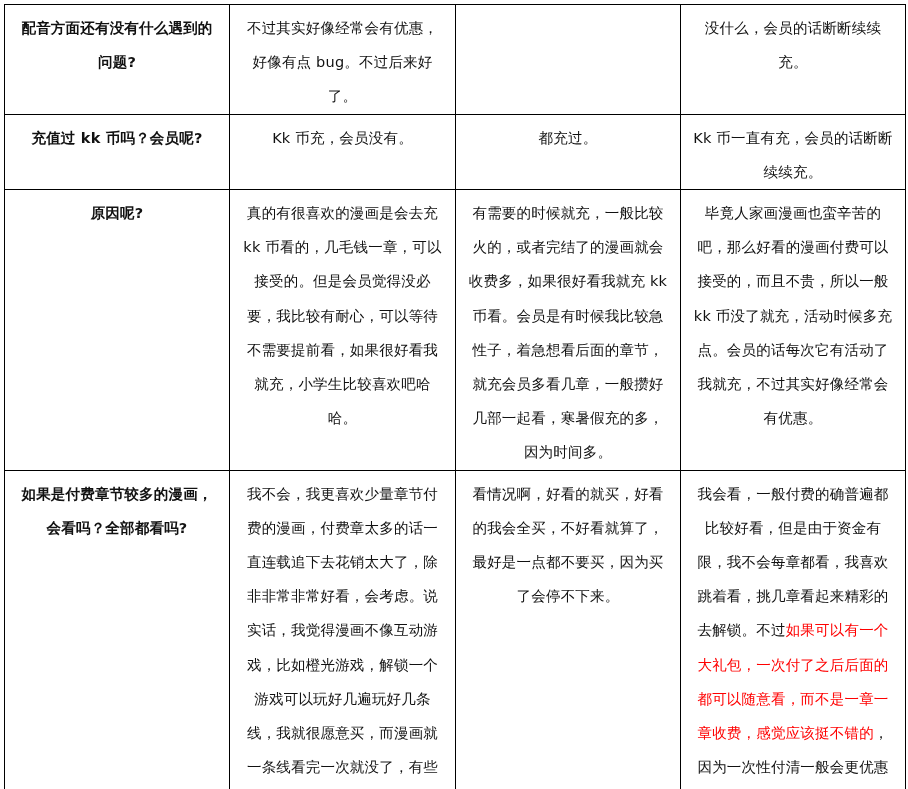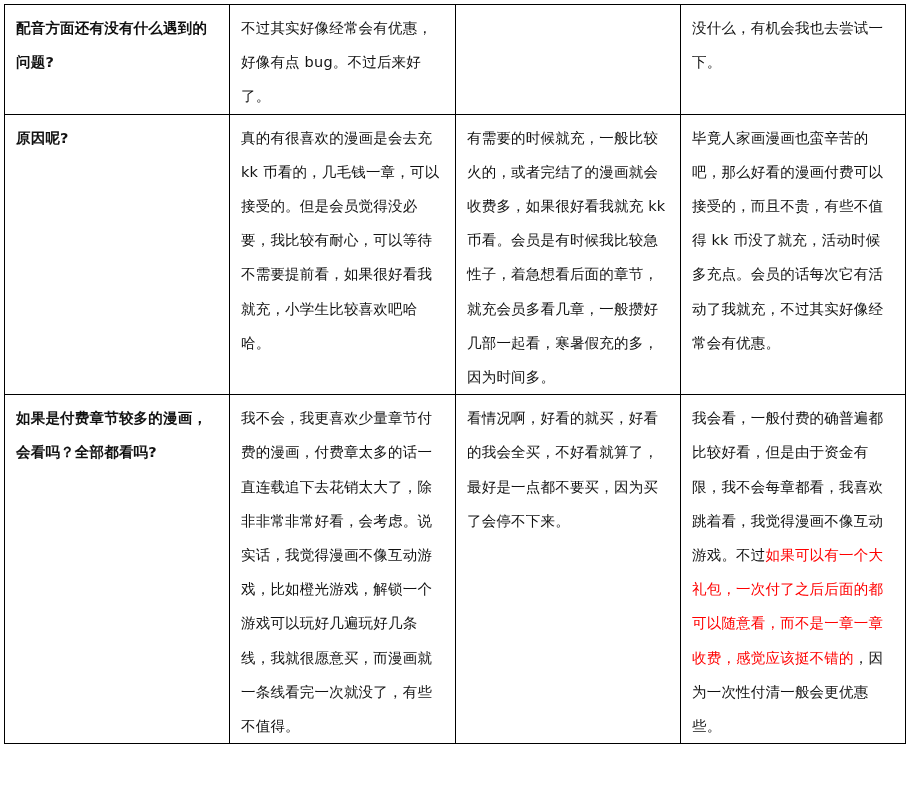--- a/index.html
+++ b/index.html
@@ -26,20 +26,21 @@
   table.interview td {
     border: 1.3px solid #000000;
     vertical-align: top;
     padding: 6px 11px 0 11px;
     font-family: "DejaVu Sans", "Liberation Sans", sans-serif;
     font-size: 14.5px;
     line-height: 34.2px;
     color: #111111;
     letter-spacing: 0.2px;
     word-break: break-all;
+    text-align: center;
   }
   table.interview td.q {
     font-weight: bold;
     color: #111111;
   }
   .hl { color: #ff0000; margin-top: 28px; }
   col.c1 { width: 225px; }
   col.c2 { width: 226px; }
   col.c3 { width: 225px; }
   col.c4 { width: 225px; }
@@ -57,29 +58,35 @@
       <col class="c1">
         <col class="c2">
         <col class="c3">
         <col class="c4">
     </colgroup>
     <tbody>
       <tr class="r1">
         <td class="q">配音方面还有没有什么遇到的问题?</td>
         <td>不过其实好像经常会有优惠，好像有点 bug。不过后来好了。</td>
         <td></td>
-        <td>没什么，有机会我也去尝试一下。</td>
+        <td>没什么，会员的话断断续续充。</td>
+      </tr>
+      <tr class="r2">
+        <td class="q">充值过 kk 币吗？会员呢?</td>
+        <td>Kk 币充，会员没有。</td>
+        <td>都充过。</td>
+        <td>Kk 币一直有充，会员的话断断续续充。</td>
       </tr>
       <tr class="r3">
         <td class="q">原因呢?</td>
         <td>真的有很喜欢的漫画是会去充 kk 币看的，几毛钱一章，可以接受的。但是会员觉得没必要，我比较有耐心，可以等待不需要提前看，如果很好看我就充，小学生比较喜欢吧哈哈。</td>
         <td>有需要的时候就充，一般比较火的，或者完结了的漫画就会收费多，如果很好看我就充 kk 币看。会员是有时候我比较急性子，着急想看后面的章节，就充会员多看几章，一般攒好几部一起看，寒暑假充的多，因为时间多。</td>
-        <td>毕竟人家画漫画也蛮辛苦的吧，那么好看的漫画付费可以接受的，而且不贵，有些不值得 kk 币没了就充，活动时候多充点。会员的话每次它有活动了我就充，不过其实好像经常会有优惠。</td>
+        <td>毕竟人家画漫画也蛮辛苦的吧，那么好看的漫画付费可以接受的，而且不贵，所以一般 kk 币没了就充，活动时候多充点。会员的话每次它有活动了我就充，不过其实好像经常会有优惠。</td>
       </tr>
       <tr class="r4">
         <td class="q">如果是付费章节较多的漫画，会看吗？全部都看吗?</td>
         <td>我不会，我更喜欢少量章节付费的漫画，付费章太多的话一直连载追下去花销太大了，除非非常非常好看，会考虑。说实话，我觉得漫画不像互动游戏，比如橙光游戏，解锁一个游戏可以玩好几遍玩好几条线，我就很愿意买，而漫画就一条线看完一次就没了，有些不值得。</td>
         <td>看情况啊，好看的就买，好看的我会全买，不好看就算了，最好是一点都不要买，因为买了会停不下来。</td>
-        <td><span>我会看，一般付费的确普遍都比较好看，但是由于资金有限，我不会每章都看，我喜欢跳着看，我觉得漫画不像互动游戏。不过</span><span class="hl" style="color: rgb(255, 0, 0);">如果可以有一个大礼包，一次付了之后后面的都可以随意看，而不是一章一章收费，感觉应该挺不错的</span><span>，因为一次性付清一般会更优惠些。</span></td>
+        <td><span>我会看，一般付费的确普遍都比较好看，但是由于资金有限，我不会每章都看，我喜欢跳着看，挑几章看起来精彩的去解锁。不过</span><span class="hl" style="color: rgb(255, 0, 0);">如果可以有一个大礼包，一次付了之后后面的都可以随意看，而不是一章一章收费，感觉应该挺不错的</span><span>，因为一次性付清一般会更优惠些。</span></td>
       </tr>
     </tbody>
   </table>
 </div>
 
 </body></html>

